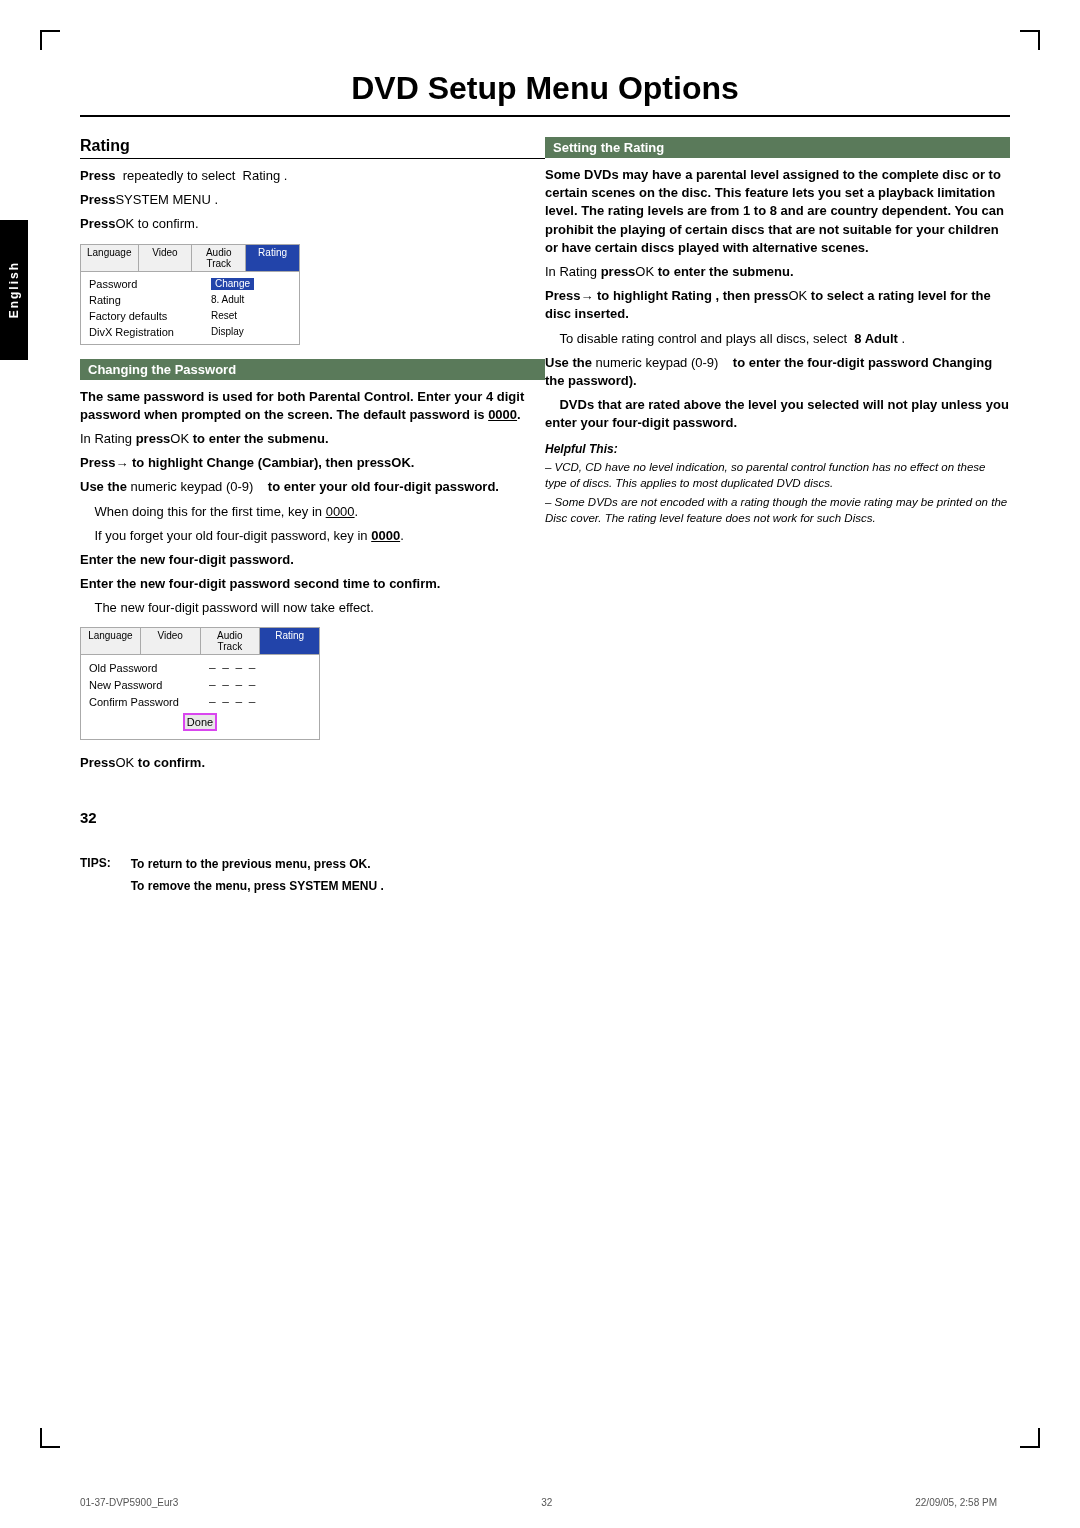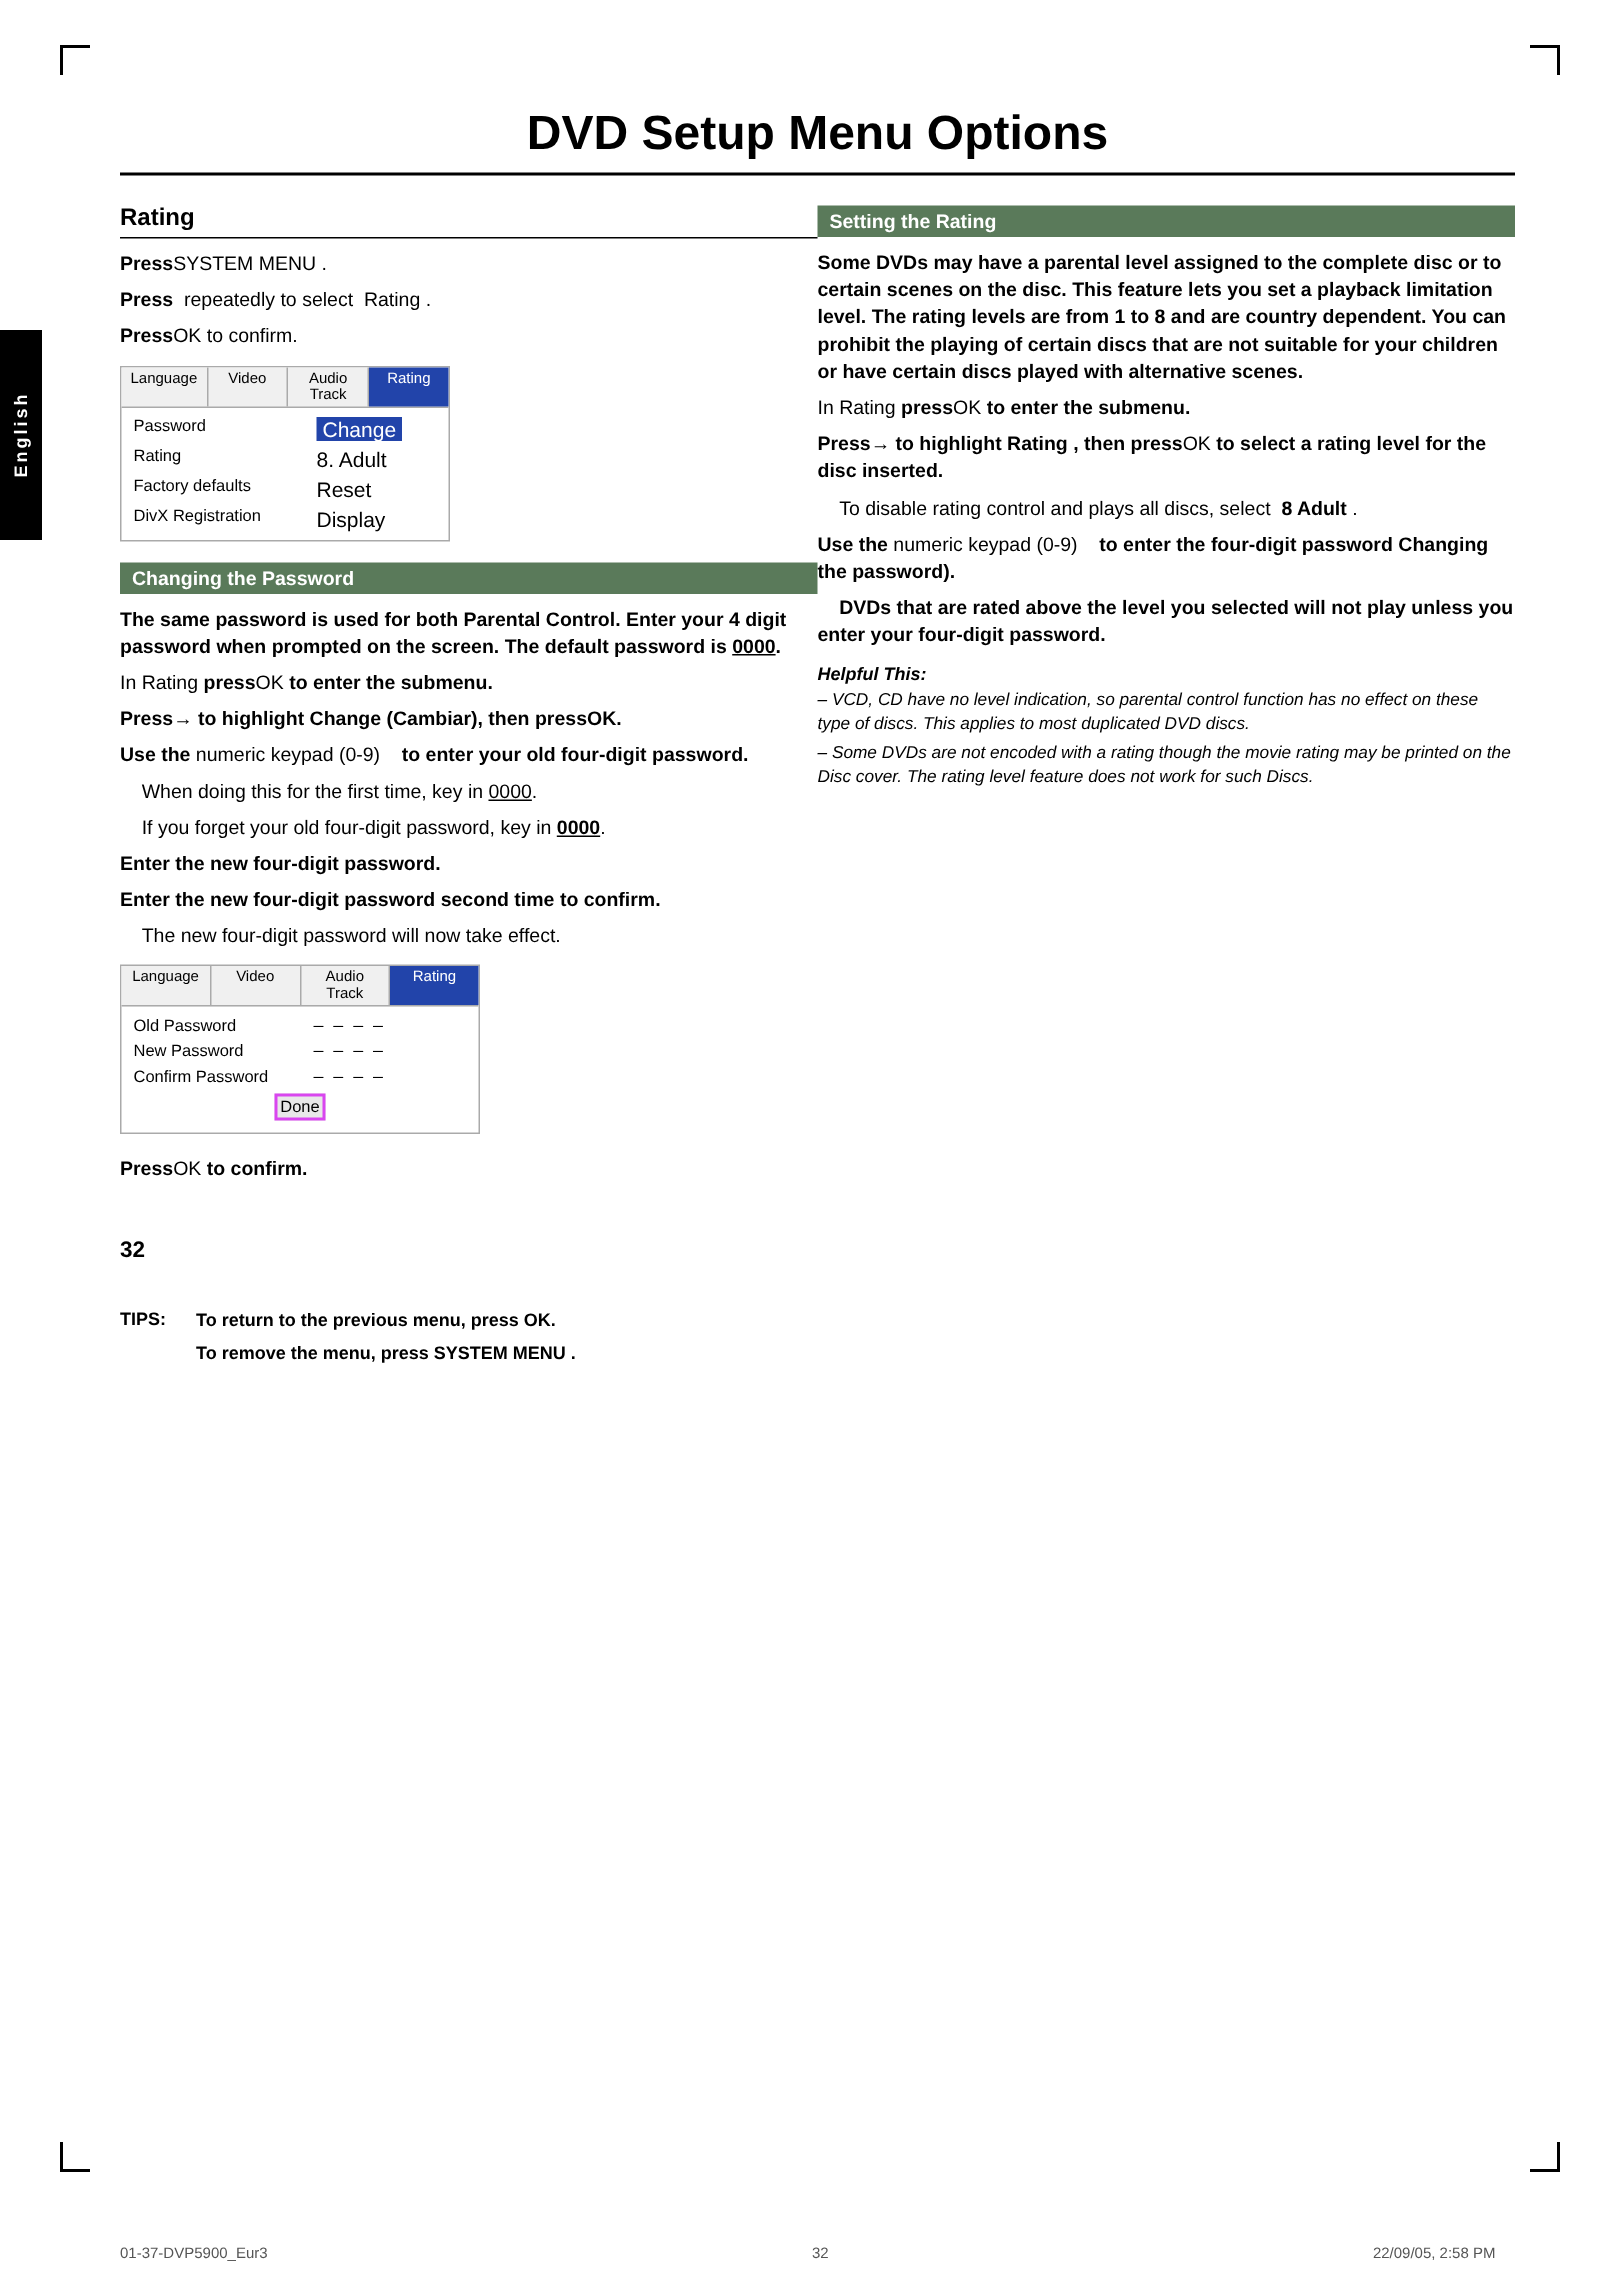--- a/index.html
+++ b/index.html
@@ -129,21 +129,21 @@
     }
     .menu-table-row {
       display: flex;
       padding: 2px 0;
     }
     .menu-table-row .row-label {
       width: 122px;
       font-size: 11px;
     }
     .menu-table-row .row-value {
-      font-size: 14px;
+      font-size: 10px;
     }
     .row-value.highlighted {
       background: #2244aa;
       color: #fff;
       padding: 0 4px;
     }
 
     
     .pw-table {
       border: 1px solid #aaa;
@@ -244,24 +244,24 @@
 
   <div class="page-title">DVD Setup Menu Options</div>
 
   <div class="two-col">
 
     <div class="col-left">
 
       <div class="section-heading">Rating</div>
 
       <p>
+        <span class="bold">Press</span><span>&nbsp; repeatedly to select &nbsp;Rating .</span>
+      </p>
+      <p>
         <span class="bold">Press</span><span>SYSTEM MENU .</span>
-      </p>
-      <p>
-        <span class="bold">Press</span><span>&nbsp; repeatedly to select &nbsp;Rating .</span>
       </p>
       <p>
         <span class="bold">Press</span><span>OK to confirm.</span>
       </p>
 
       <div class="menu-table">
         <div class="menu-table-header">
           <span>Language</span>
           <span>Video</span>
           <span>Audio Track</span>

